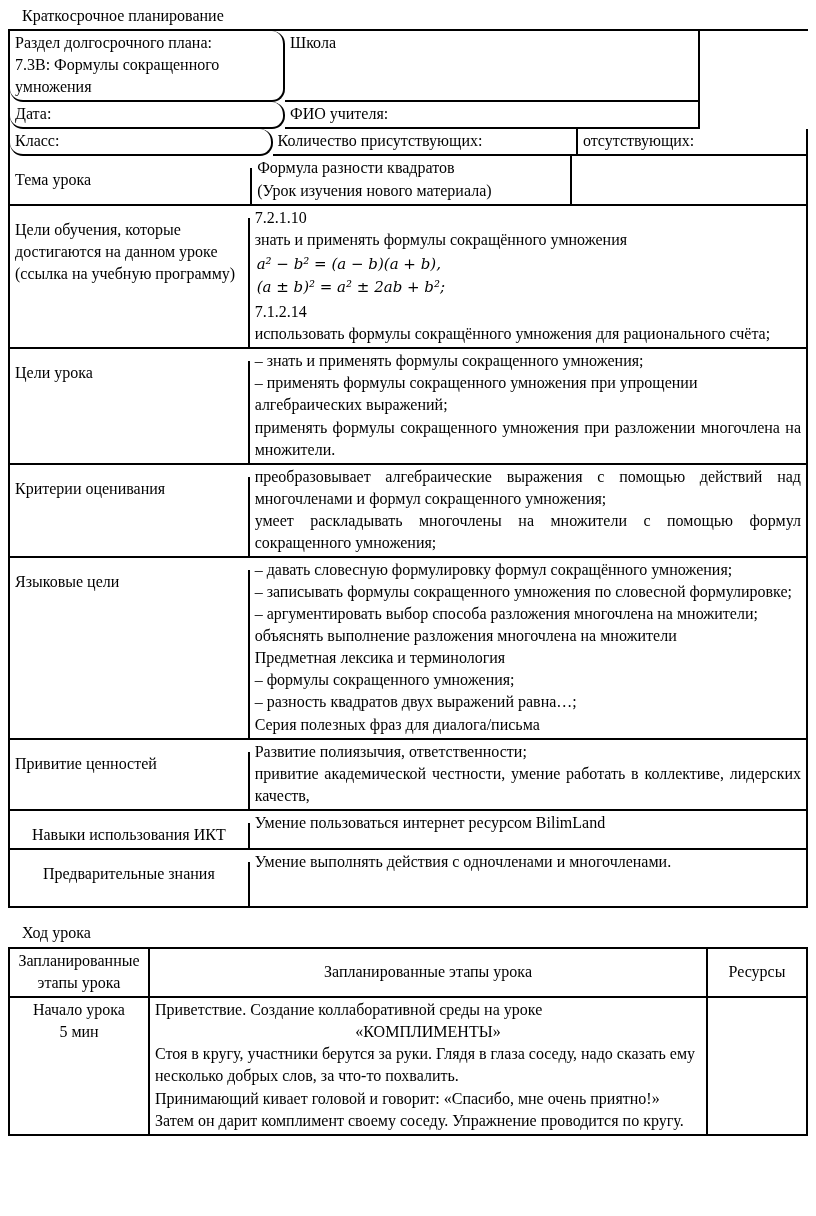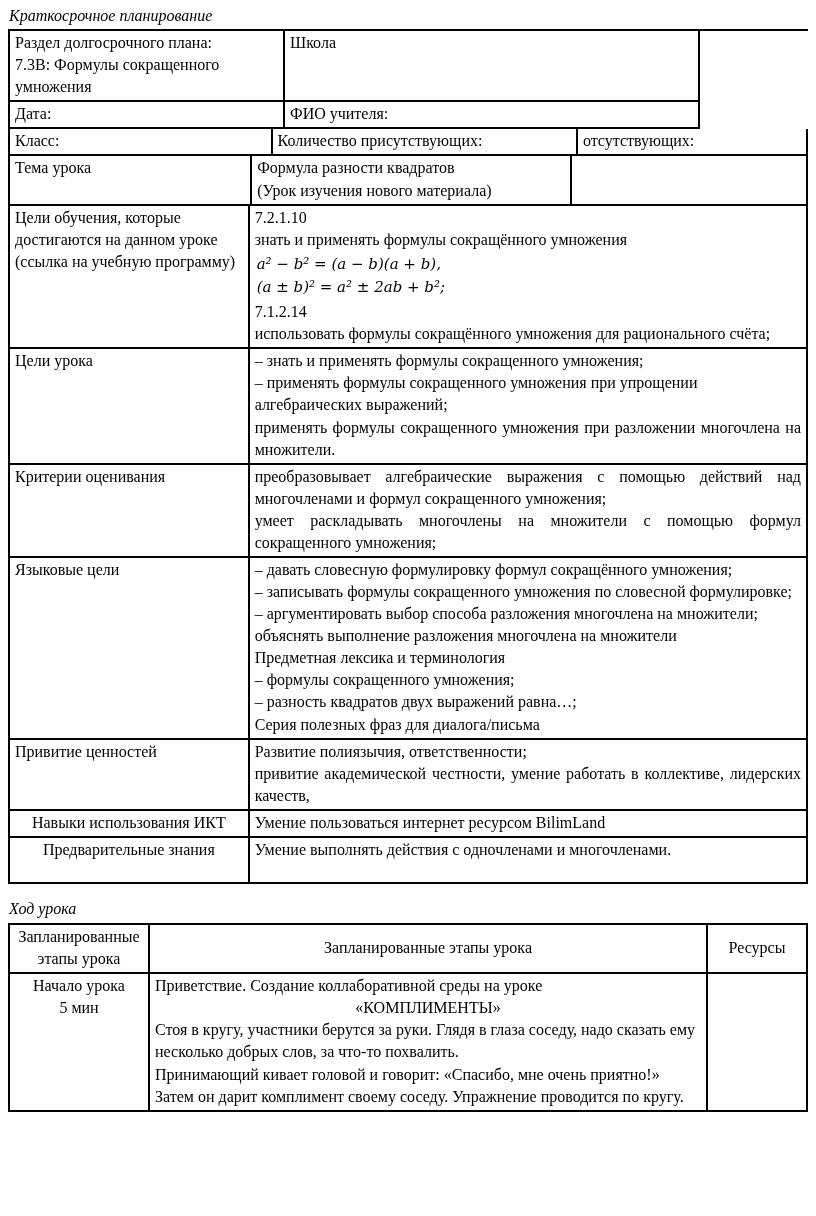--- a/index.html
+++ b/index.html
@@ -3,31 +3,31 @@
 <meta charset="utf-8">
 <style>
   * { box-sizing: border-box; margin: 0; padding: 0; }
   html, body { background: #ffffff; }
   body {
     width: 816px; height: 1216px; overflow: hidden;
     font-family: "Liberation Serif", serif;
     font-size: 16px; line-height: 1.38; color: #000;
   }
   .page { padding: 5px 9px 0 8px; }
-  .doc-line { margin: 0 0 2px 1px; font-style: italic; }
+  .doc-line { margin: 0 0 2px 14px; }
   .flow-title { margin-top: 14px; margin-bottom: 3px; }
   .tbl { border-top: 2px solid #000; border-left: 2px solid #000; width: 800px; }
   .row { display: flex; align-items: stretch; }
   .cell {
     border-right: 2px solid #000; border-bottom: 2px solid #000;
     padding: 1px 5px 2px 5px;
   }
-  .w275 { width: 275px; } .w523 { width: 415px; }
+  .w275 { width: 275px; border-radius: 13px; } .w523 { width: 415px; }
   .w282 { width: 320px; } .w241 { width: 241px; }
-  .w222 { width: 247px; } .w576 { width: 576px; } .w335 { width: 326px; }
+  .w222 { width: 247px; margin-top: 12px; } .w576 { width: 576px; } .w335 { width: 326px; }
   .w140 { width: 140px; } .w558 { width: 558px; } .w100 { width: 100px; }
   .tc { text-align: center; }
   .tj { text-align: justify; }
   .vc { display: flex; align-items: center; justify-content: center; }
   .formula {
     font-family: "DejaVu Serif", serif;
     font-style: italic; font-size: 15px;
     margin: 3px 0 3px 2px;
   }
   .mh46 .cell { min-height: 46px; }

